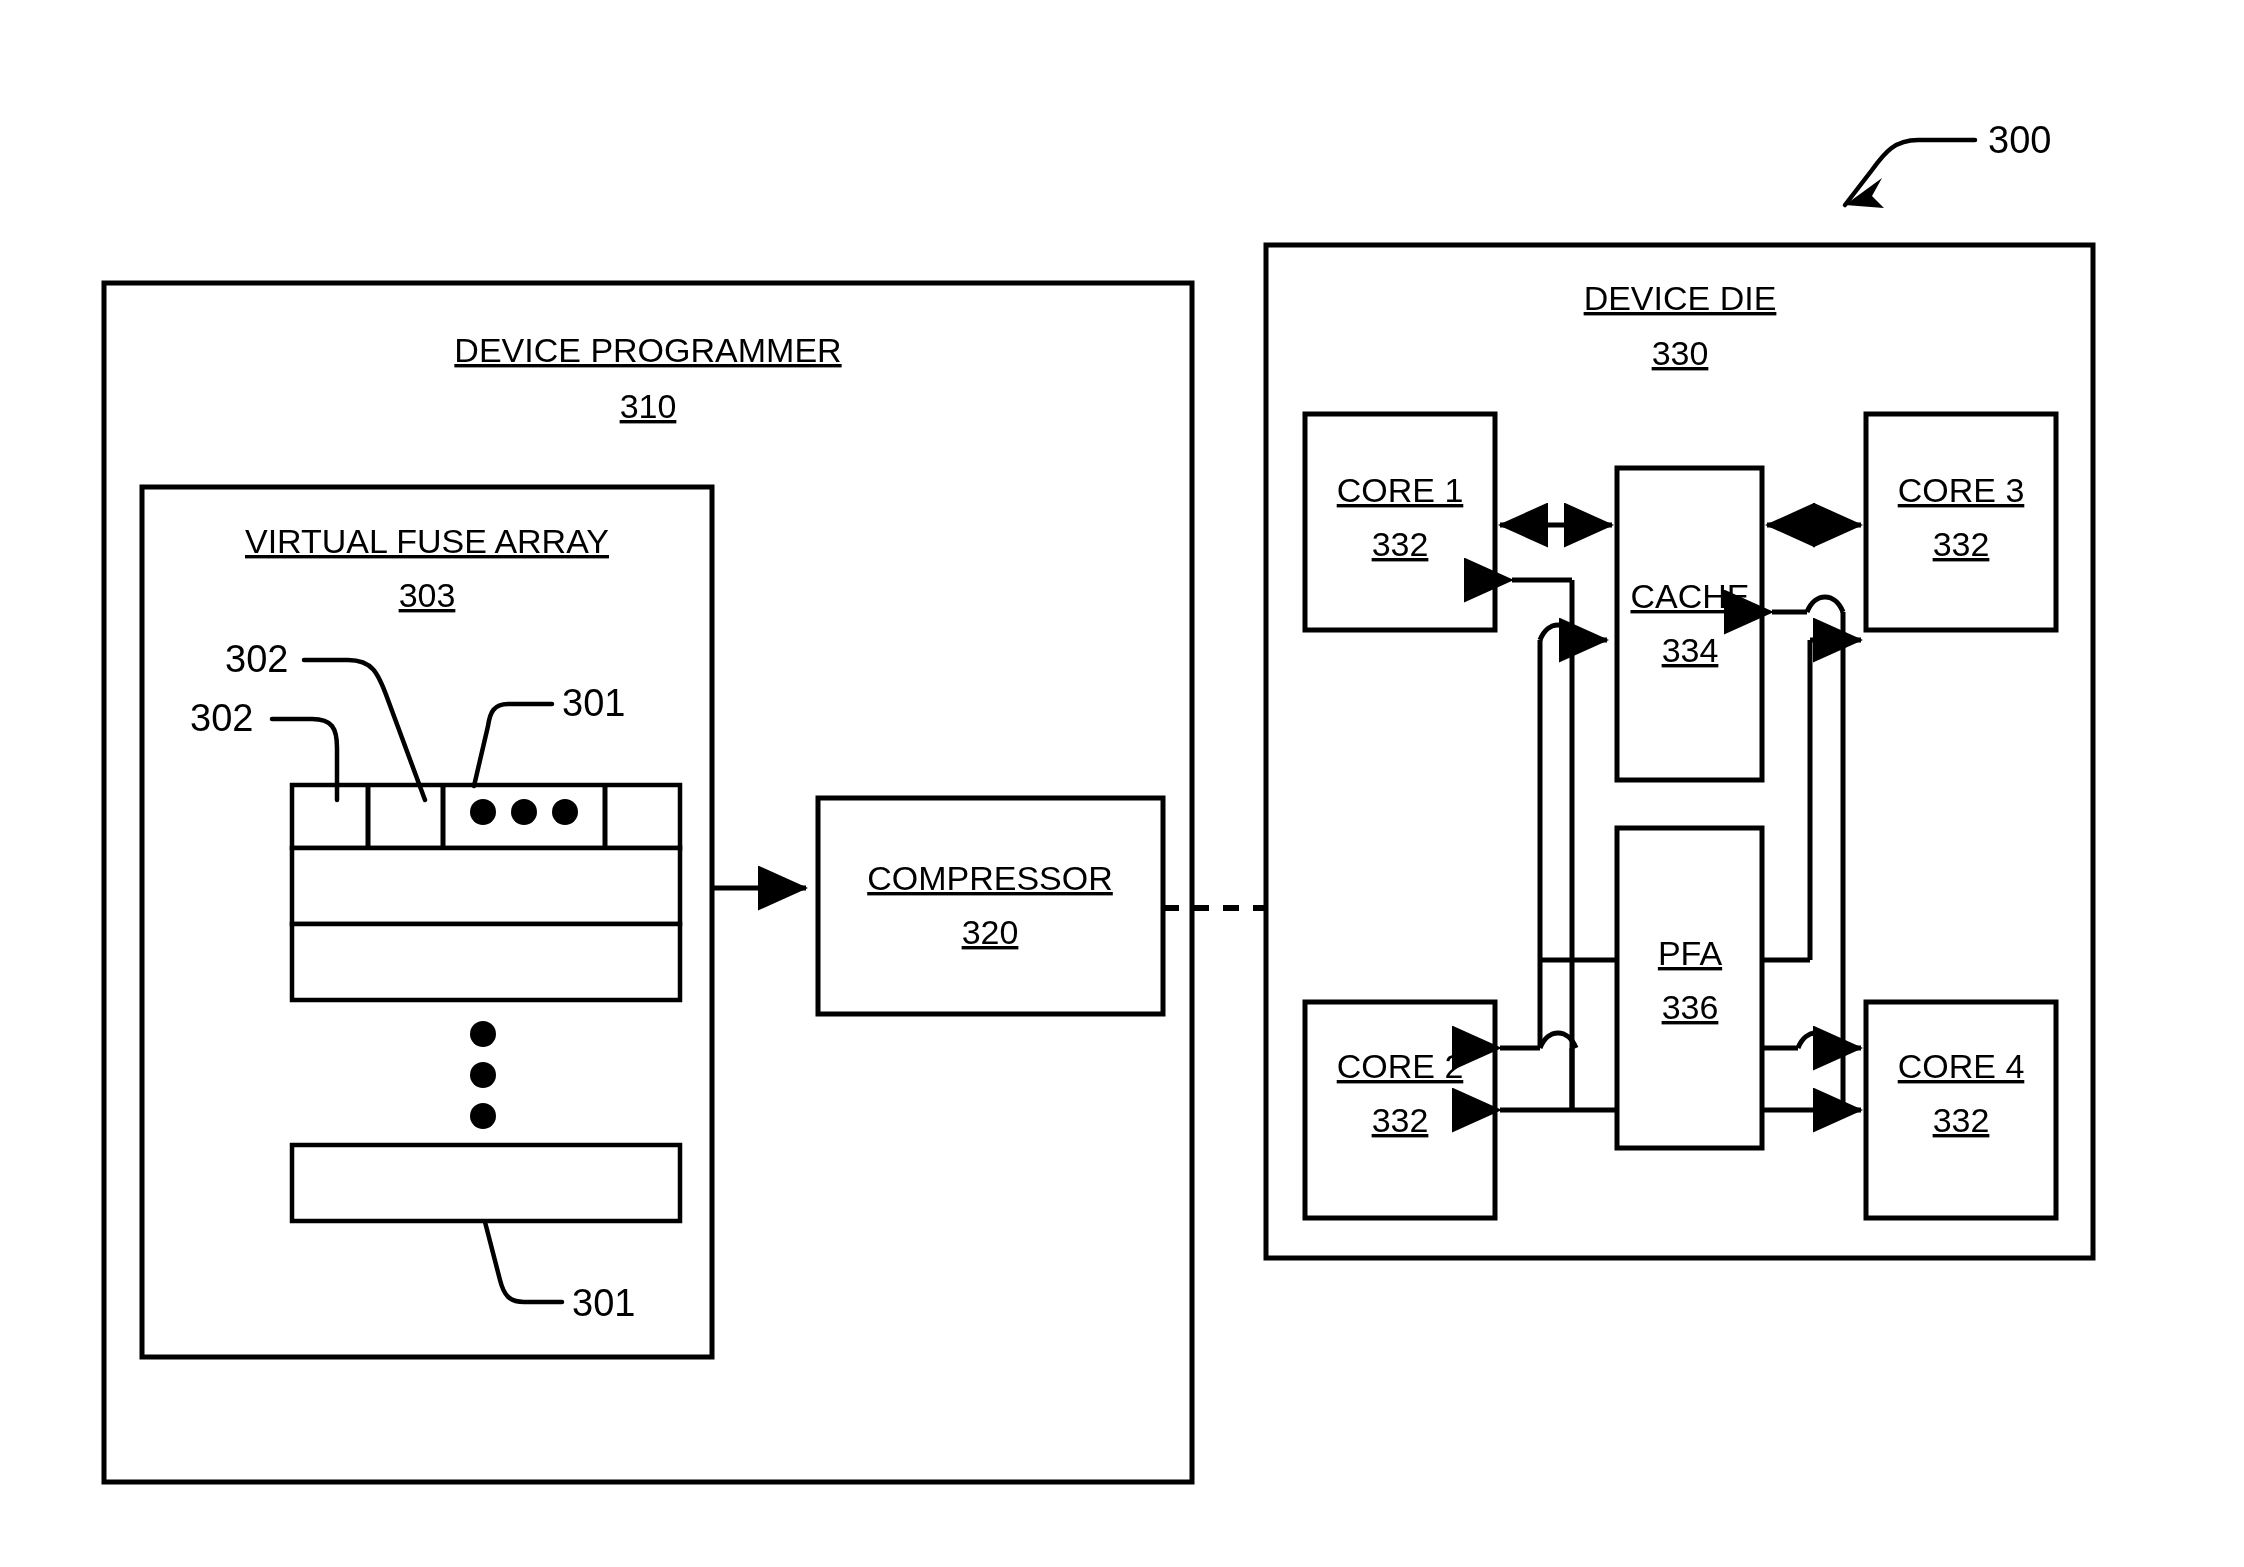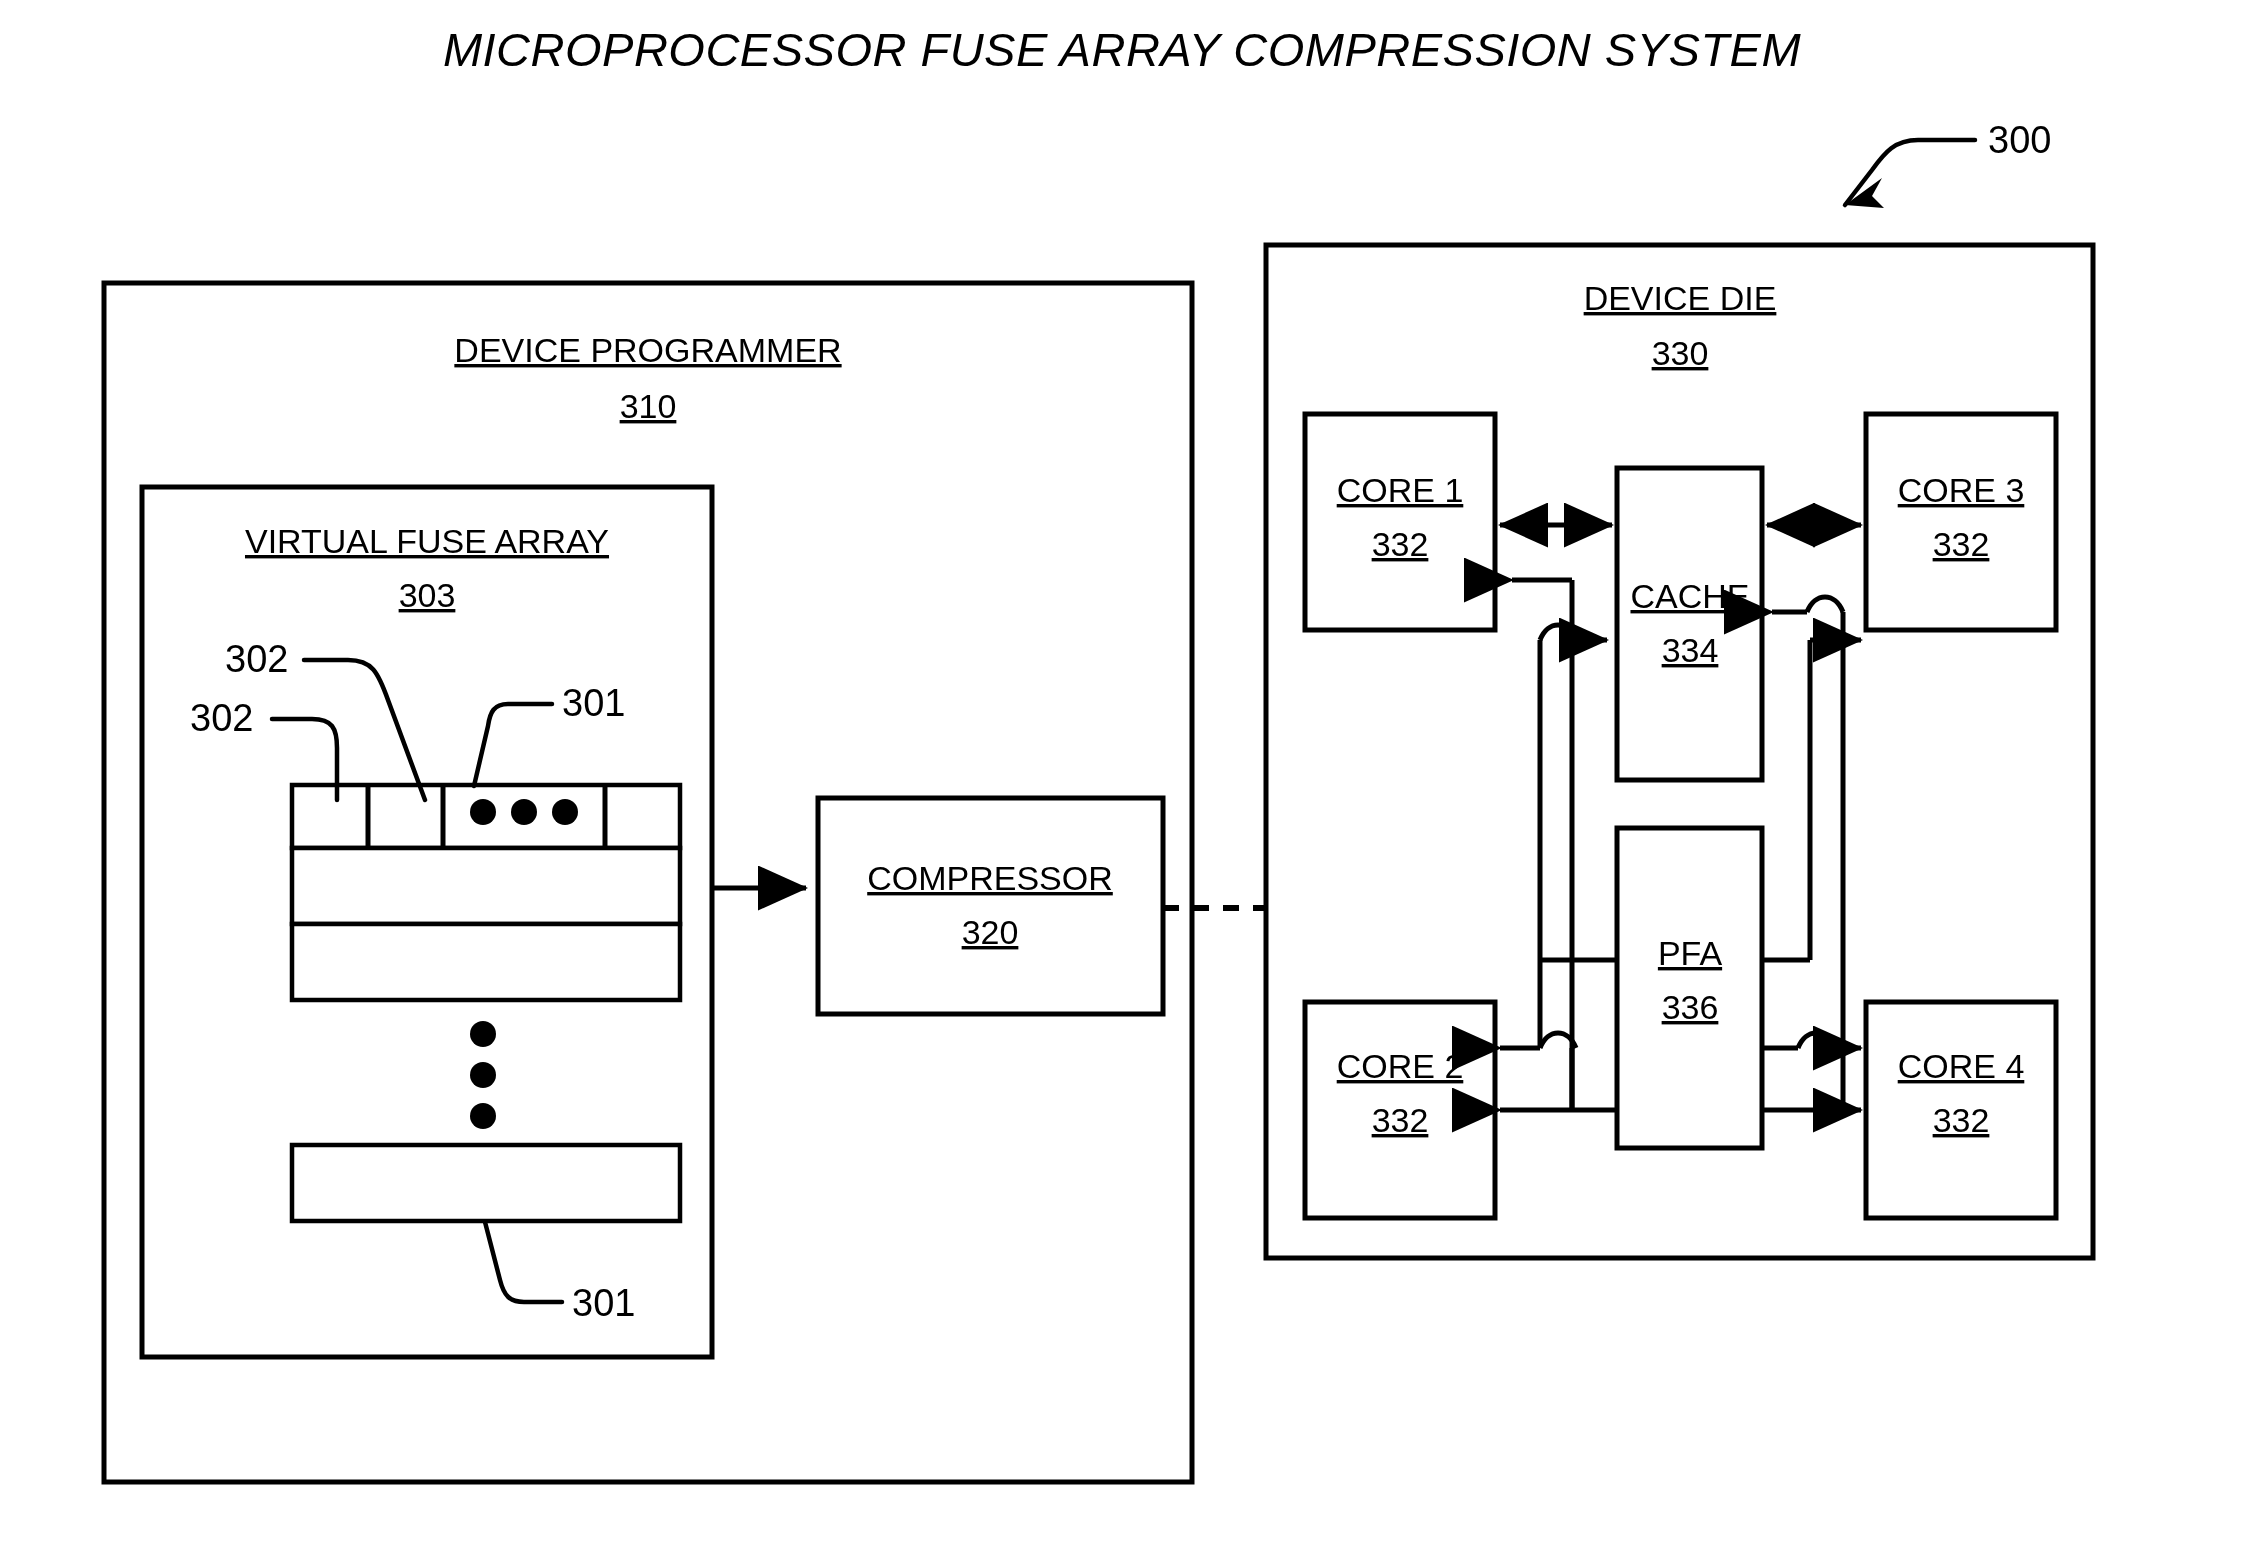--- a/index.html
+++ b/index.html
@@ -83,21 +83,20 @@
   }
   .dot {
     fill: #000000;
   }
 </style>
 </head>
 <body>
 
 <div id="page">
 
-  <div id="figure-title">MICROPROCESSOR FUSE ARRAY COMPRESSION SYSTEM</div>
 
   <svg id="diagram" viewBox="0 0 2244 1567">
     <defs>
       <marker id="ah" markerWidth="10" markerHeight="9" refX="9.6" refY="4.5" orient="auto" markerUnits="strokeWidth">
         <path d="M0,0 L10,4.5 L0,9 z" fill="#000000"></path>
       </marker>
       <marker id="ah-start" markerWidth="10" markerHeight="9" refX="0.4" refY="4.5" orient="auto" markerUnits="strokeWidth">
         <path d="M10,0 L0,4.5 L10,9 z" fill="#000000"></path>
       </marker>
     </defs>

